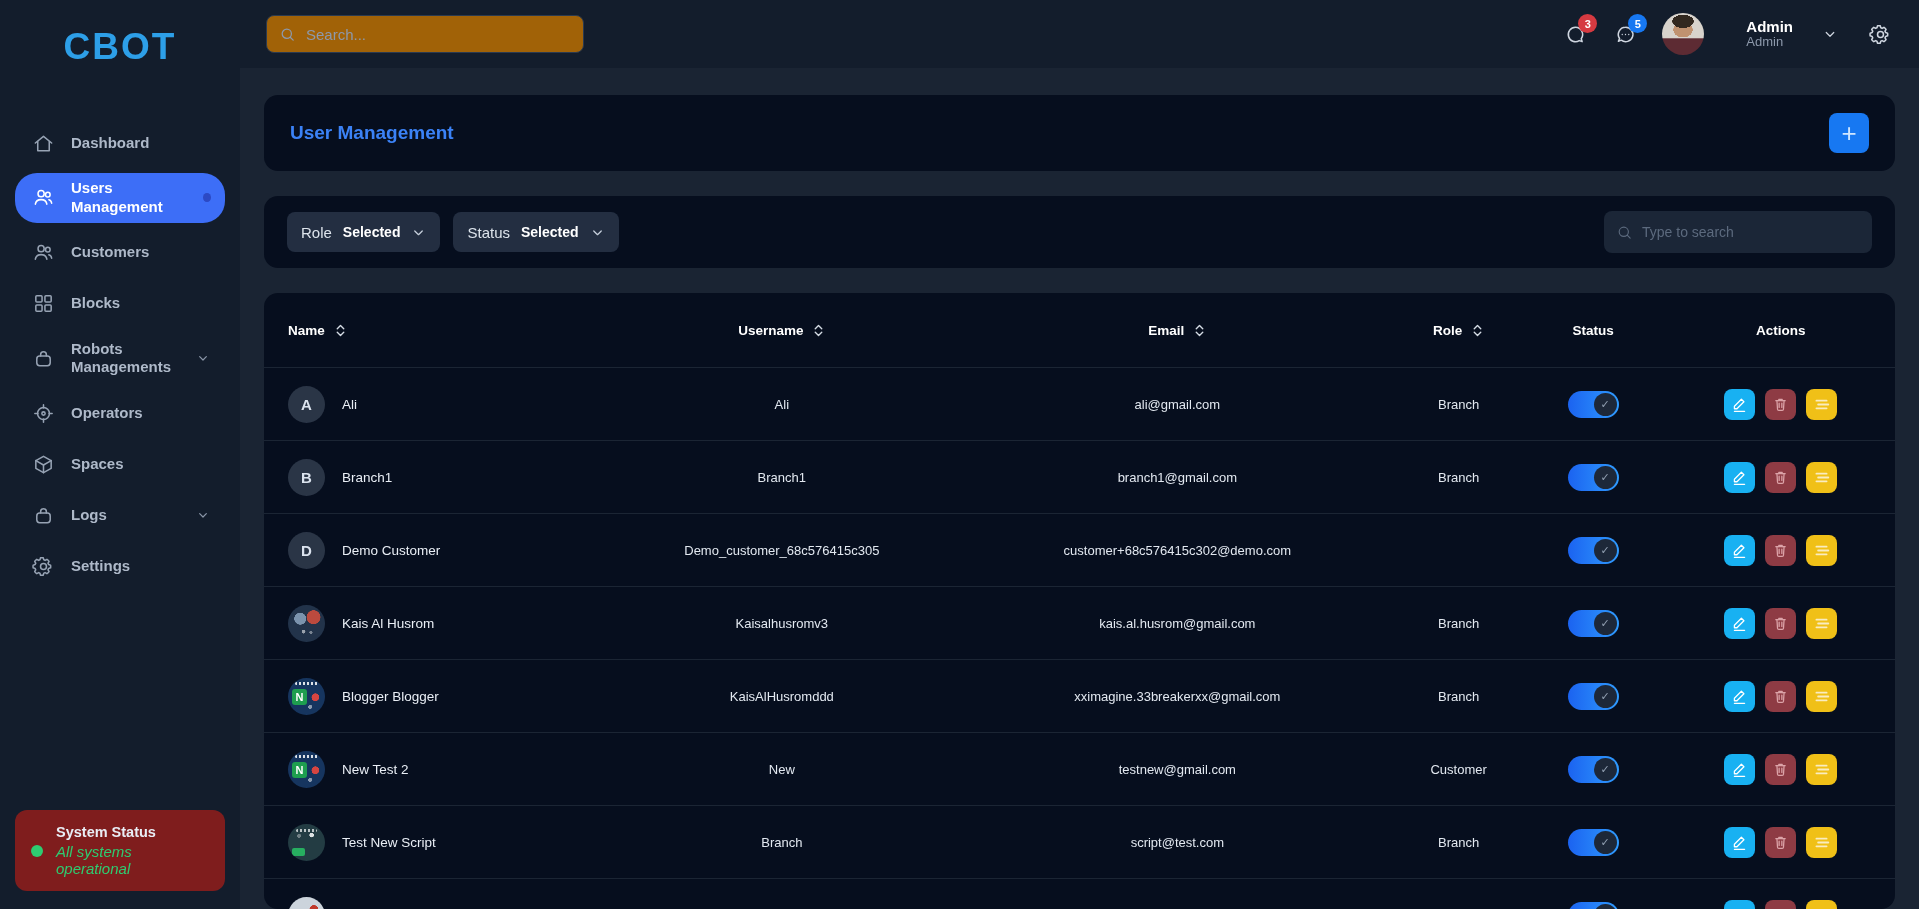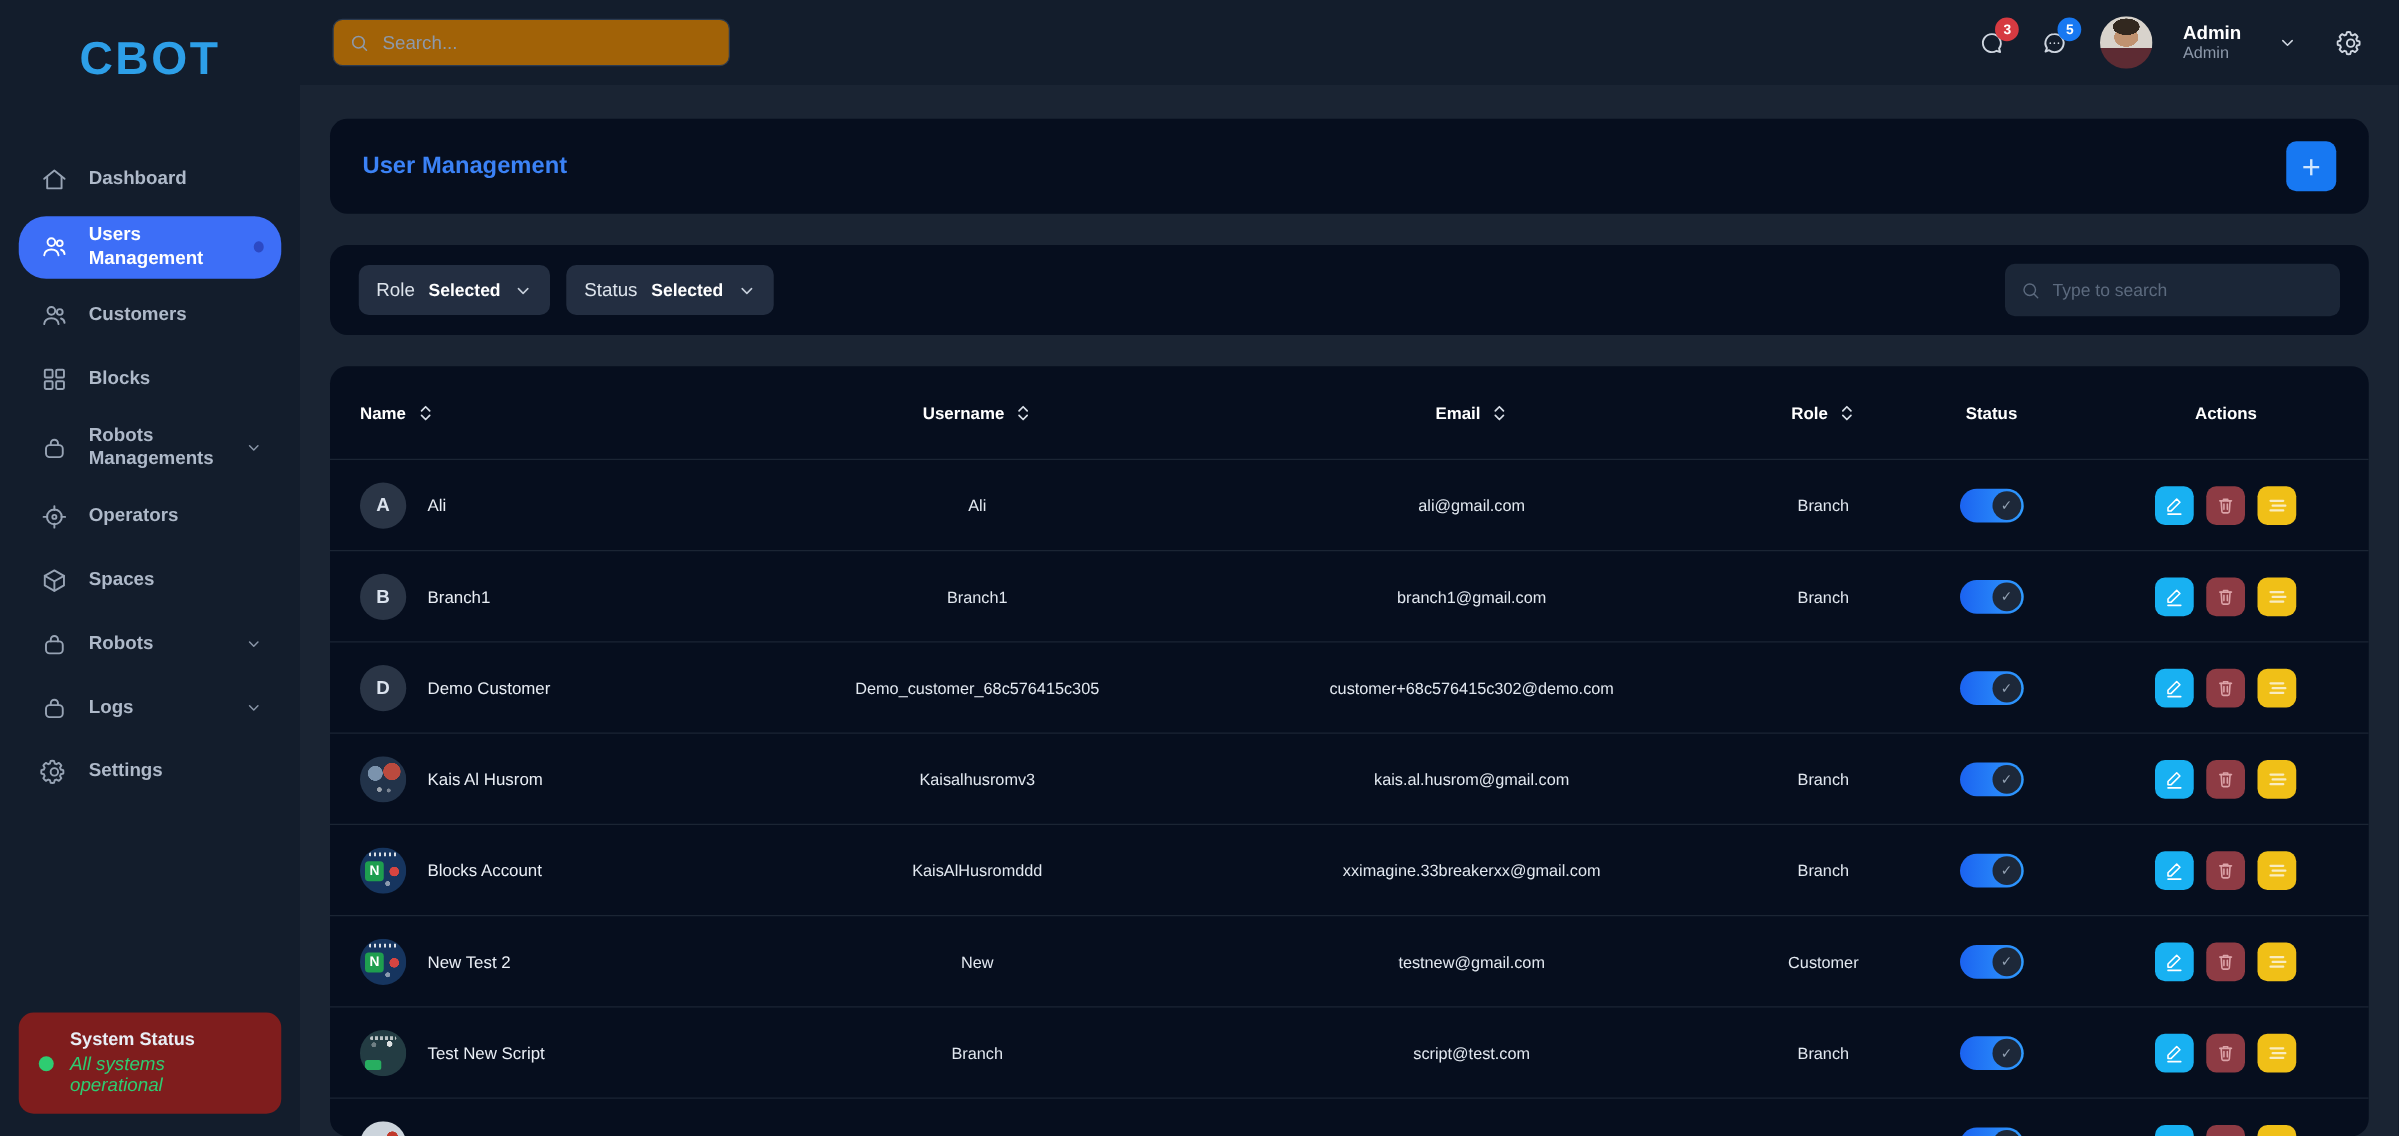--- a/index.html
+++ b/index.html
@@ -37,21 +37,21 @@
   .icon-btn svg { width:23px; height:23px; stroke:#cfd6e0; fill:none; stroke-width:1.6; stroke-linecap:round; stroke-linejoin:round; }
   .badge { position:absolute; top:-7px; right:-9px; min-width:19px; height:19px; border-radius:50%; font-size:11px; font-weight:700; color:#fff; display:flex; align-items:center; justify-content:center; }
   .badge.red { background:#d63a41; }
   .badge.blue { background:#1778f2; }
   .tb-avatar { width:42px; height:42px; border-radius:50%; overflow:hidden;
     background:
       radial-gradient(ellipse 42% 26% at 50% 20%, #32281f 0 60%, transparent 61%),
       radial-gradient(ellipse 38% 30% at 50% 40%, #c09270 0 60%, transparent 61%),
       linear-gradient(180deg, #d8d3cc 0 60%, #5d2b33 61% 100%);
   }
-  .tb-user { display:flex; flex-direction:column; line-height:1.15; }
+  .tb-user { display:flex; flex-direction:column; line-height:1.15;margin-left:18px; }
   .tb-user .name { font-size:15px; font-weight:700; color:#ffffff; }
   .tb-user .role { font-size:13px; color:#8d99ab; }
   .tb-chevron svg, .tb-gear svg { display:block; }
 
   
   .content { flex:1; background:#1a2433; padding:27px 24px 0; display:flex; flex-direction:column; overflow:hidden; }
   .card { background:#060e1e; border-radius:14px; }
   .header-card { height:76px; min-height:76px; display:flex; align-items:center; padding:0 26px; }
   .page-title { font-size:19px; font-weight:700; color:#3b82f6; }
   .add-btn { margin-left:auto; width:40px; height:40px; background:#1778f2; border:none; border-radius:8px; color:#cfe6ff; font-size:26px; font-weight:400; line-height:1; cursor:pointer; display:flex; align-items:center; justify-content:center; font-family:inherit; }
@@ -206,34 +206,20 @@
     <span class="label">Spaces</span>
 
   </div>
       <div class="sidebar-item">
     <span class="icn">
           <svg viewBox="0 0 24 24">
             <rect x="5" y="9.5" width="14" height="10" rx="3"></rect>
             <path d="M9 9.5V8a3 3 0 0 1 6 0v1.5"></path>
           </svg>
         </span>
-    <span class="label">Robots</span>
-    <span class="chev">
-          <svg viewBox="0 0 24 24">
-            <path d="M7 10l5 5 5-5"></path>
-          </svg>
-        </span>
-  </div>
-      <div class="sidebar-item">
-    <span class="icn">
-          <svg viewBox="0 0 24 24">
-            <rect x="5" y="9.5" width="14" height="10" rx="3"></rect>
-            <path d="M9 9.5V8a3 3 0 0 1 6 0v1.5"></path>
-          </svg>
-        </span>
     <span class="label">Logs</span>
     <span class="chev">
           <svg viewBox="0 0 24 24">
             <path d="M7 10l5 5 5-5"></path>
           </svg>
         </span>
   </div>
       <div class="sidebar-item">
     <span class="icn">
           <svg viewBox="0 0 24 24">
@@ -522,21 +508,21 @@
                   <path d="M4 5.5h12"></path>
                   <path d="M6 10h12"></path>
                   <path d="M4 14.5h12"></path>
                 </svg>
       </button>
     </div>
   </div>
           <div class="t-grid t-row">
     <div class="cell cell-name">
       <span class="avatar avatar--blogger"></span>
-      <span>Blocks Account</span>
+      <span>Blogger Blogger</span>
     </div>
     <div class="cell">KaisAlHusromddd</div>
     <div class="cell">xximagine.33breakerxx@gmail.com</div>
     <div class="cell">Branch</div>
     <div class="toggle-wrap">
       <div class="toggle">
                 <div class="knob"></div>
               </div>
     </div>
     <div class="actions">

